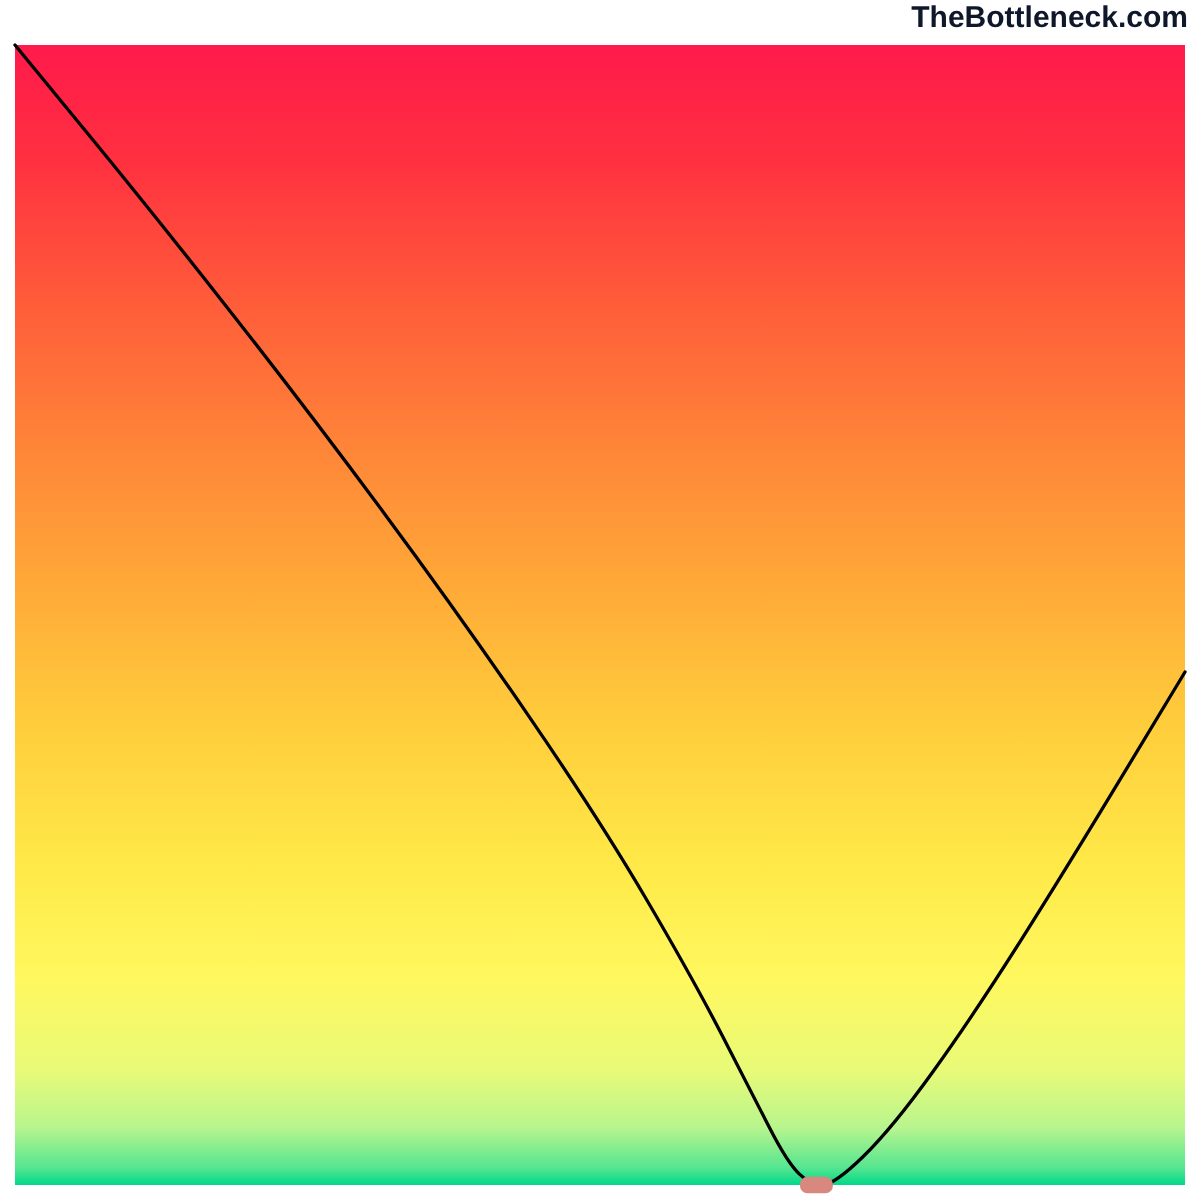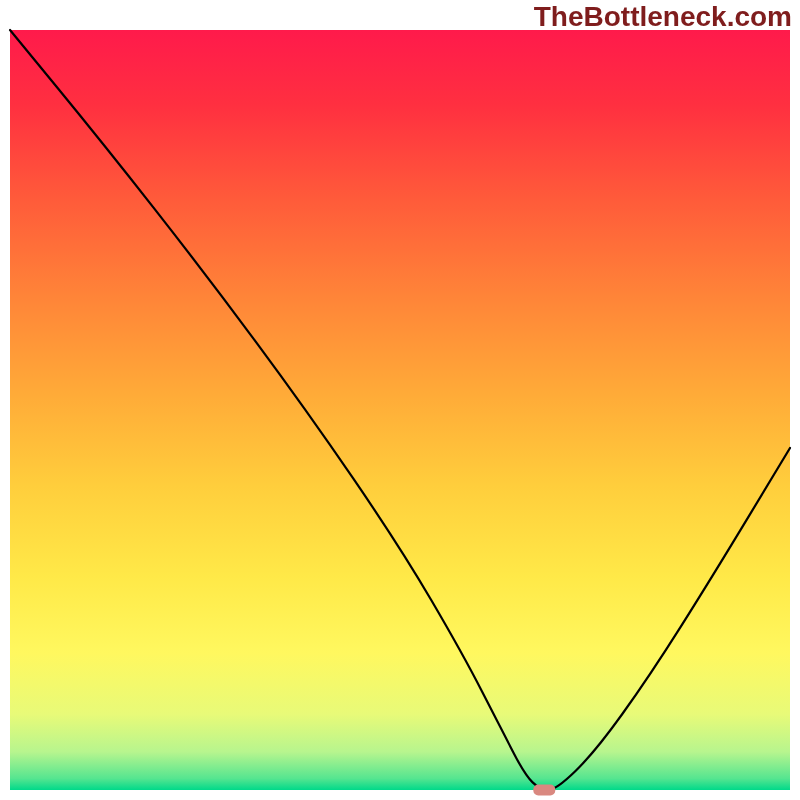--- a/index.html
+++ b/index.html
@@ -13,23 +13,23 @@
   }
   .chart-container {
     position: relative;
     width: 800px;
     height: 800px;
   }
   .watermark {
     position: absolute;
     top: 1px;
     right: 8px;
-    font-size: 28px;
+    font-size: 20px;
     font-weight: 600;
-    color: #7f1d1d;
+    color: #0f172a;
     letter-spacing: 0px;
     z-index: 10;
   }
   svg.plot {
     position: absolute;
     inset: 0;
     width: 800px;
     height: 800px;
   }
   .curve {

